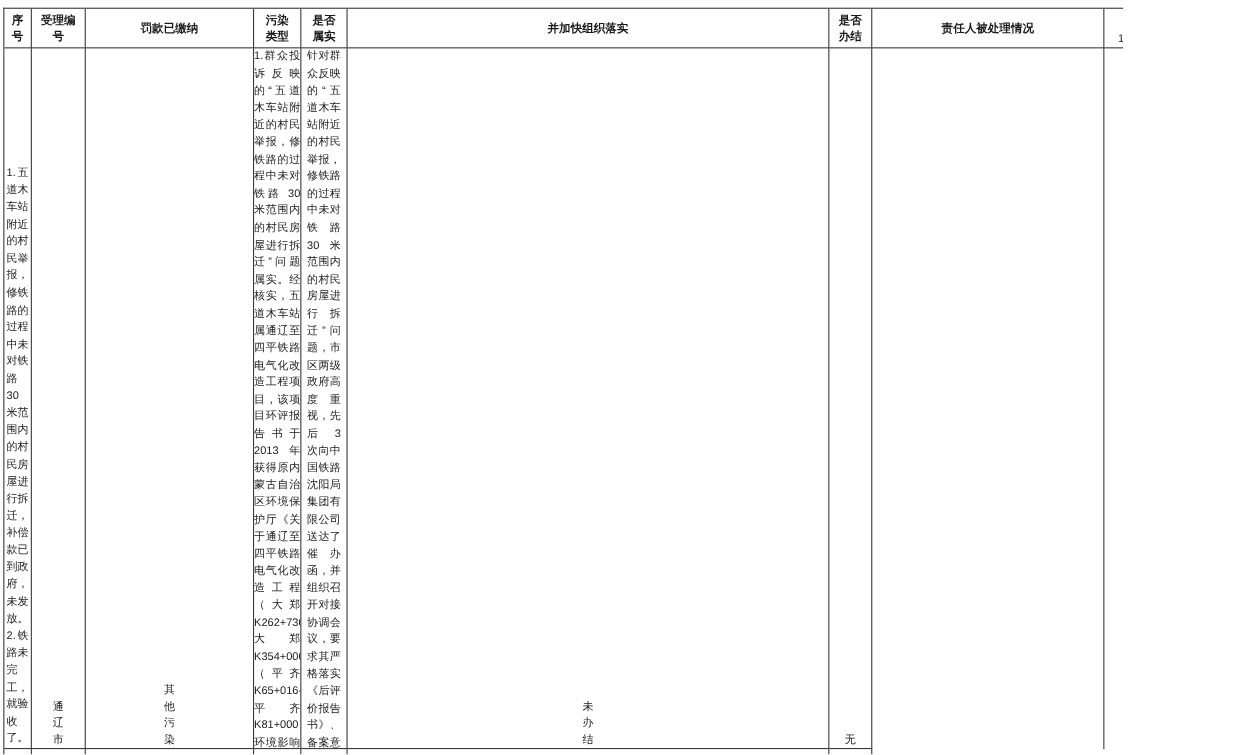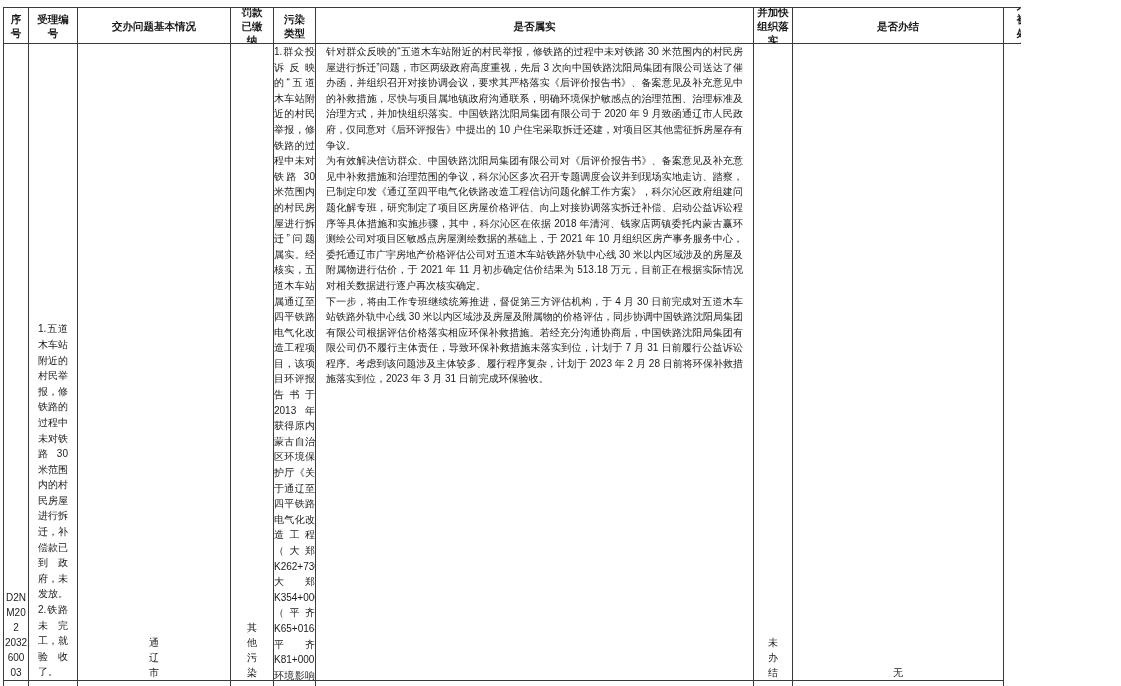--- a/index.html
+++ b/index.html
@@ -70,21 +70,20 @@
   }
 </style>
 </head>
 <body>
 
 <div class="page">
   <div class="grid">
 
     <div class="cell th p5">序号</div>
     <div class="cell th p8">受理编号</div>
-    <div class="cell th">交办问题基本情况</div>
     <div class="cell th p8">罚款已缴纳</div>
     <div class="cell th p8">污染类型</div>
     <div class="cell th p6">是否属实</div>
     <div class="cell th">并加快组织落实</div>
     <div class="cell th p5">是否办结</div>
     <div class="cell th p9">责任人被处理情况</div>
 
     <div class="cell td center">
       <span>18</span>
     </div>

